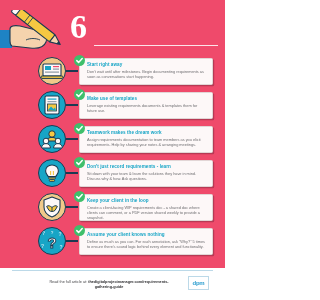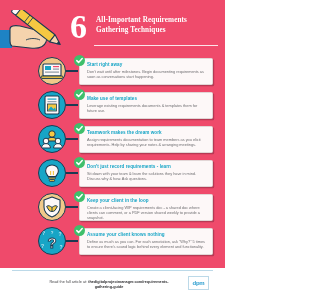--- a/index.html
+++ b/index.html
@@ -189,21 +189,20 @@
           <rect x="9" y="12" width="6" height="9" rx="2" fill="#fdf8f8" stroke="#1b3a52" stroke-width="1"></rect>
 
           <path d="M58 12 L68 16.5 L58 21 Z" fill="#f5d3ad" stroke="#1b3a52" stroke-width="1.1" stroke-linejoin="round"></path>
           <path d="M64.5 14.4 L68 16.5 L64.5 18.6 Z" fill="#1b3a52"></path>
         </g>
       </svg>
     </div>
 
     <div class="header">
       <div class="big-number">6</div>
-      <div class="header-title">All-Important Requirements Gathering Techniques</div>
       <div class="header-rule"></div>
     </div>
 
     <div class="items">
 
       <div class="item">
         <div class="icon-badge tan">
           <svg width="26" height="26" viewBox="0 0 26 26">
             <rect x="4" y="6" width="18" height="12" rx="1" fill="#fdf8f8" stroke="#1b3a52" stroke-width="1.1"></rect>
             <rect x="6" y="8" width="6" height="4" fill="#17a5c6"></rect>

